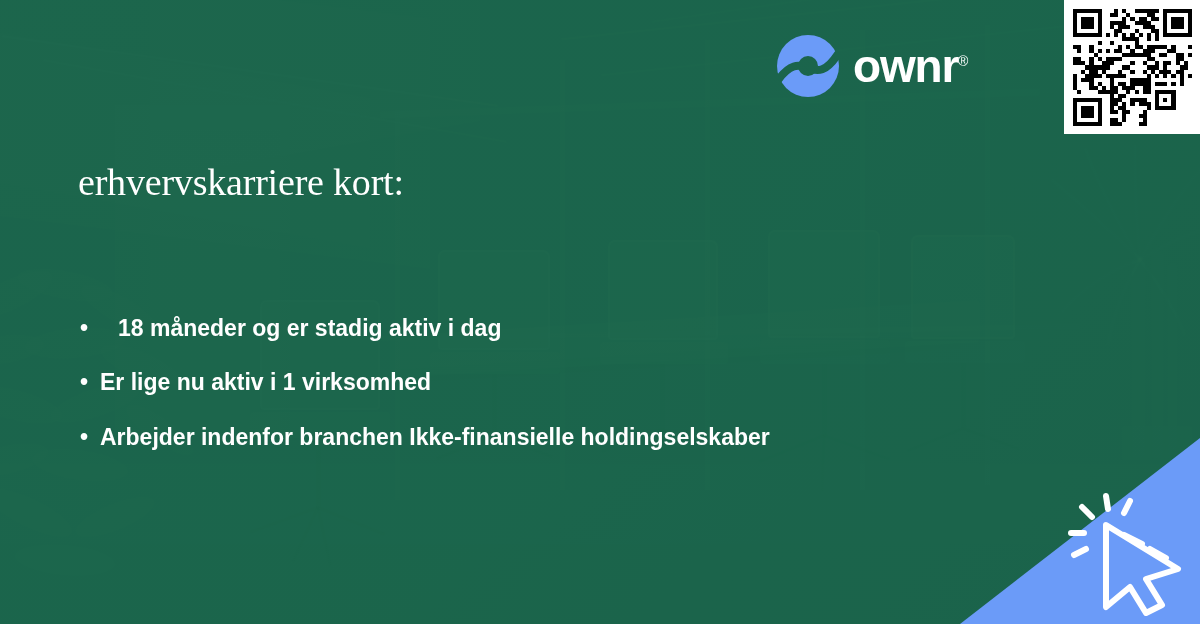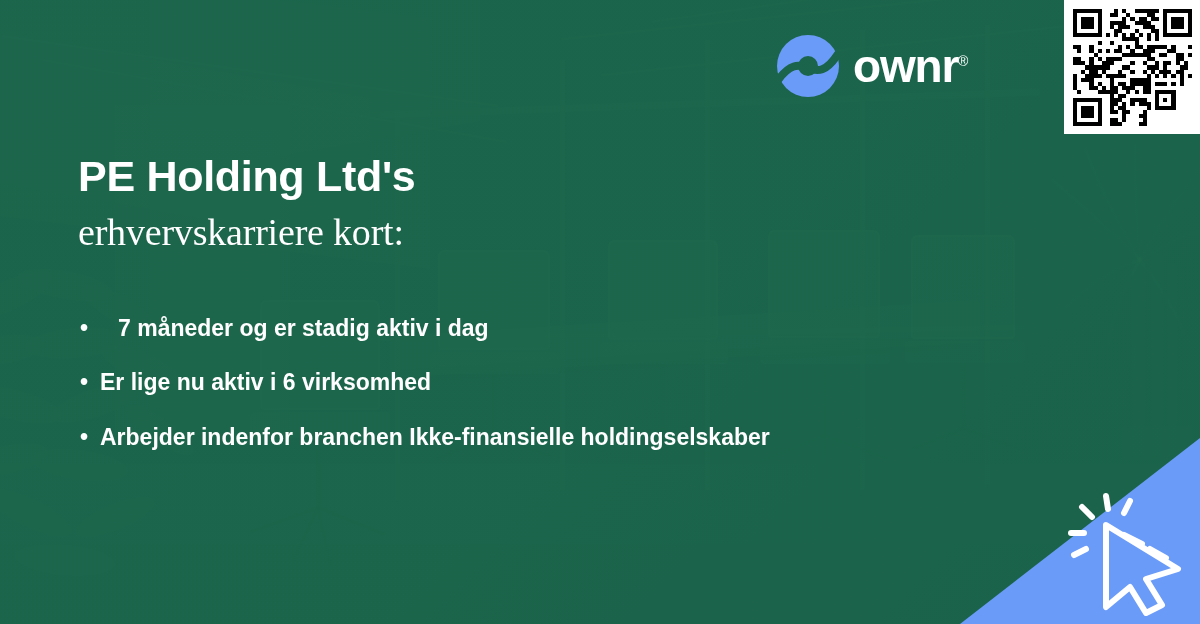--- a/index.html
+++ b/index.html
@@ -1238,32 +1238,31 @@
           <path d="M2 46 C 14 30, 22 30, 32 34 C 42 38, 50 38, 62 20" stroke="#000" stroke-width="8" fill="none" stroke-linecap="round"></path>
           <circle cx="32" cy="32" r="10" fill="#000"></circle>
         </mask>
       </defs>
       <circle cx="32" cy="32" r="31" fill="#6b9bf8" mask="url(#swoosh)"></circle>
     </svg>
     <div class="logo-word"><span>ownr</span><span class="logo-reg">®</span></div>
   </div>
 
   <div class="content">
-    <div class="headline-1">PE Holding Ltd's</div>
     <div class="headline-2">erhvervskarriere kort:</div>
   </div>
 
   <ul class="bullets" id="bullets">
       <li class="bullet">
         <span class="dot">•</span>
-        <span class="btext"><span class="l2">7 måneder og er stadig aktiv i dag</span></span>
+        <span class="btext"><span class="l2">18 måneder og er stadig aktiv i dag</span></span>
       </li>
       <li class="bullet">
         <span class="dot">•</span>
-        <span class="btext"><span>Er lige nu aktiv i 6 virksomhed</span></span>
+        <span class="btext"><span>Er lige nu aktiv i 1 virksomhed</span></span>
       </li>
       <li class="bullet">
         <span class="dot">•</span>
         <span class="btext"><span>Arbejder indenfor branchen Ikke-finansielle holdingselskaber</span></span>
       </li>
     </ul>
 
 </div>
 
 </body></html>

